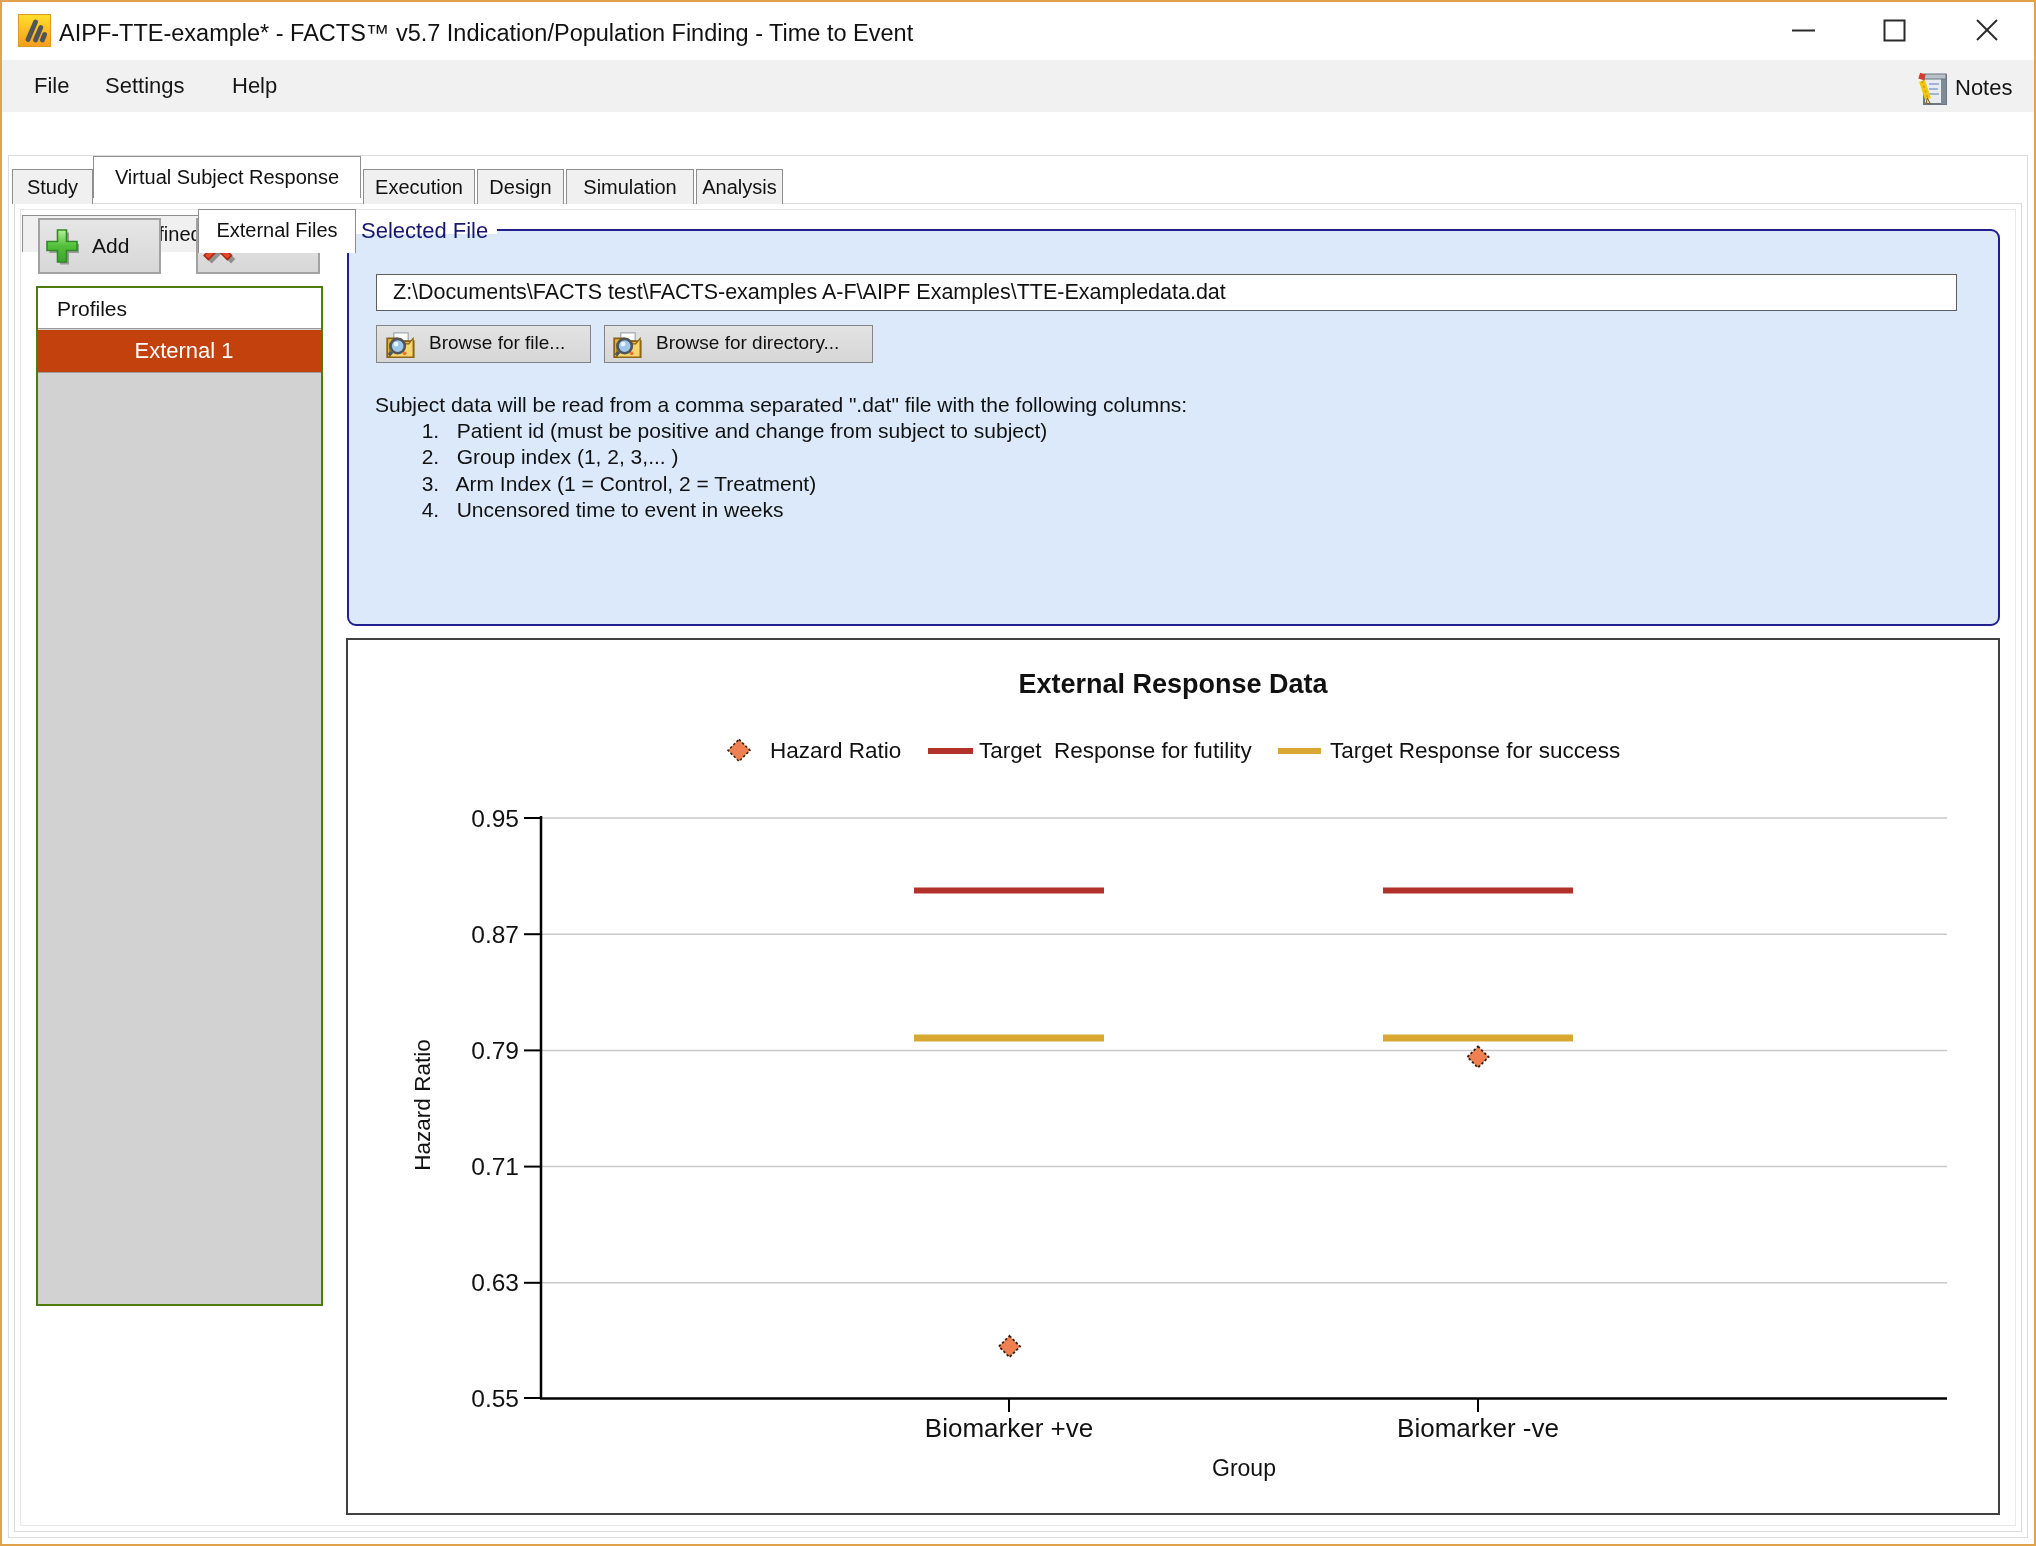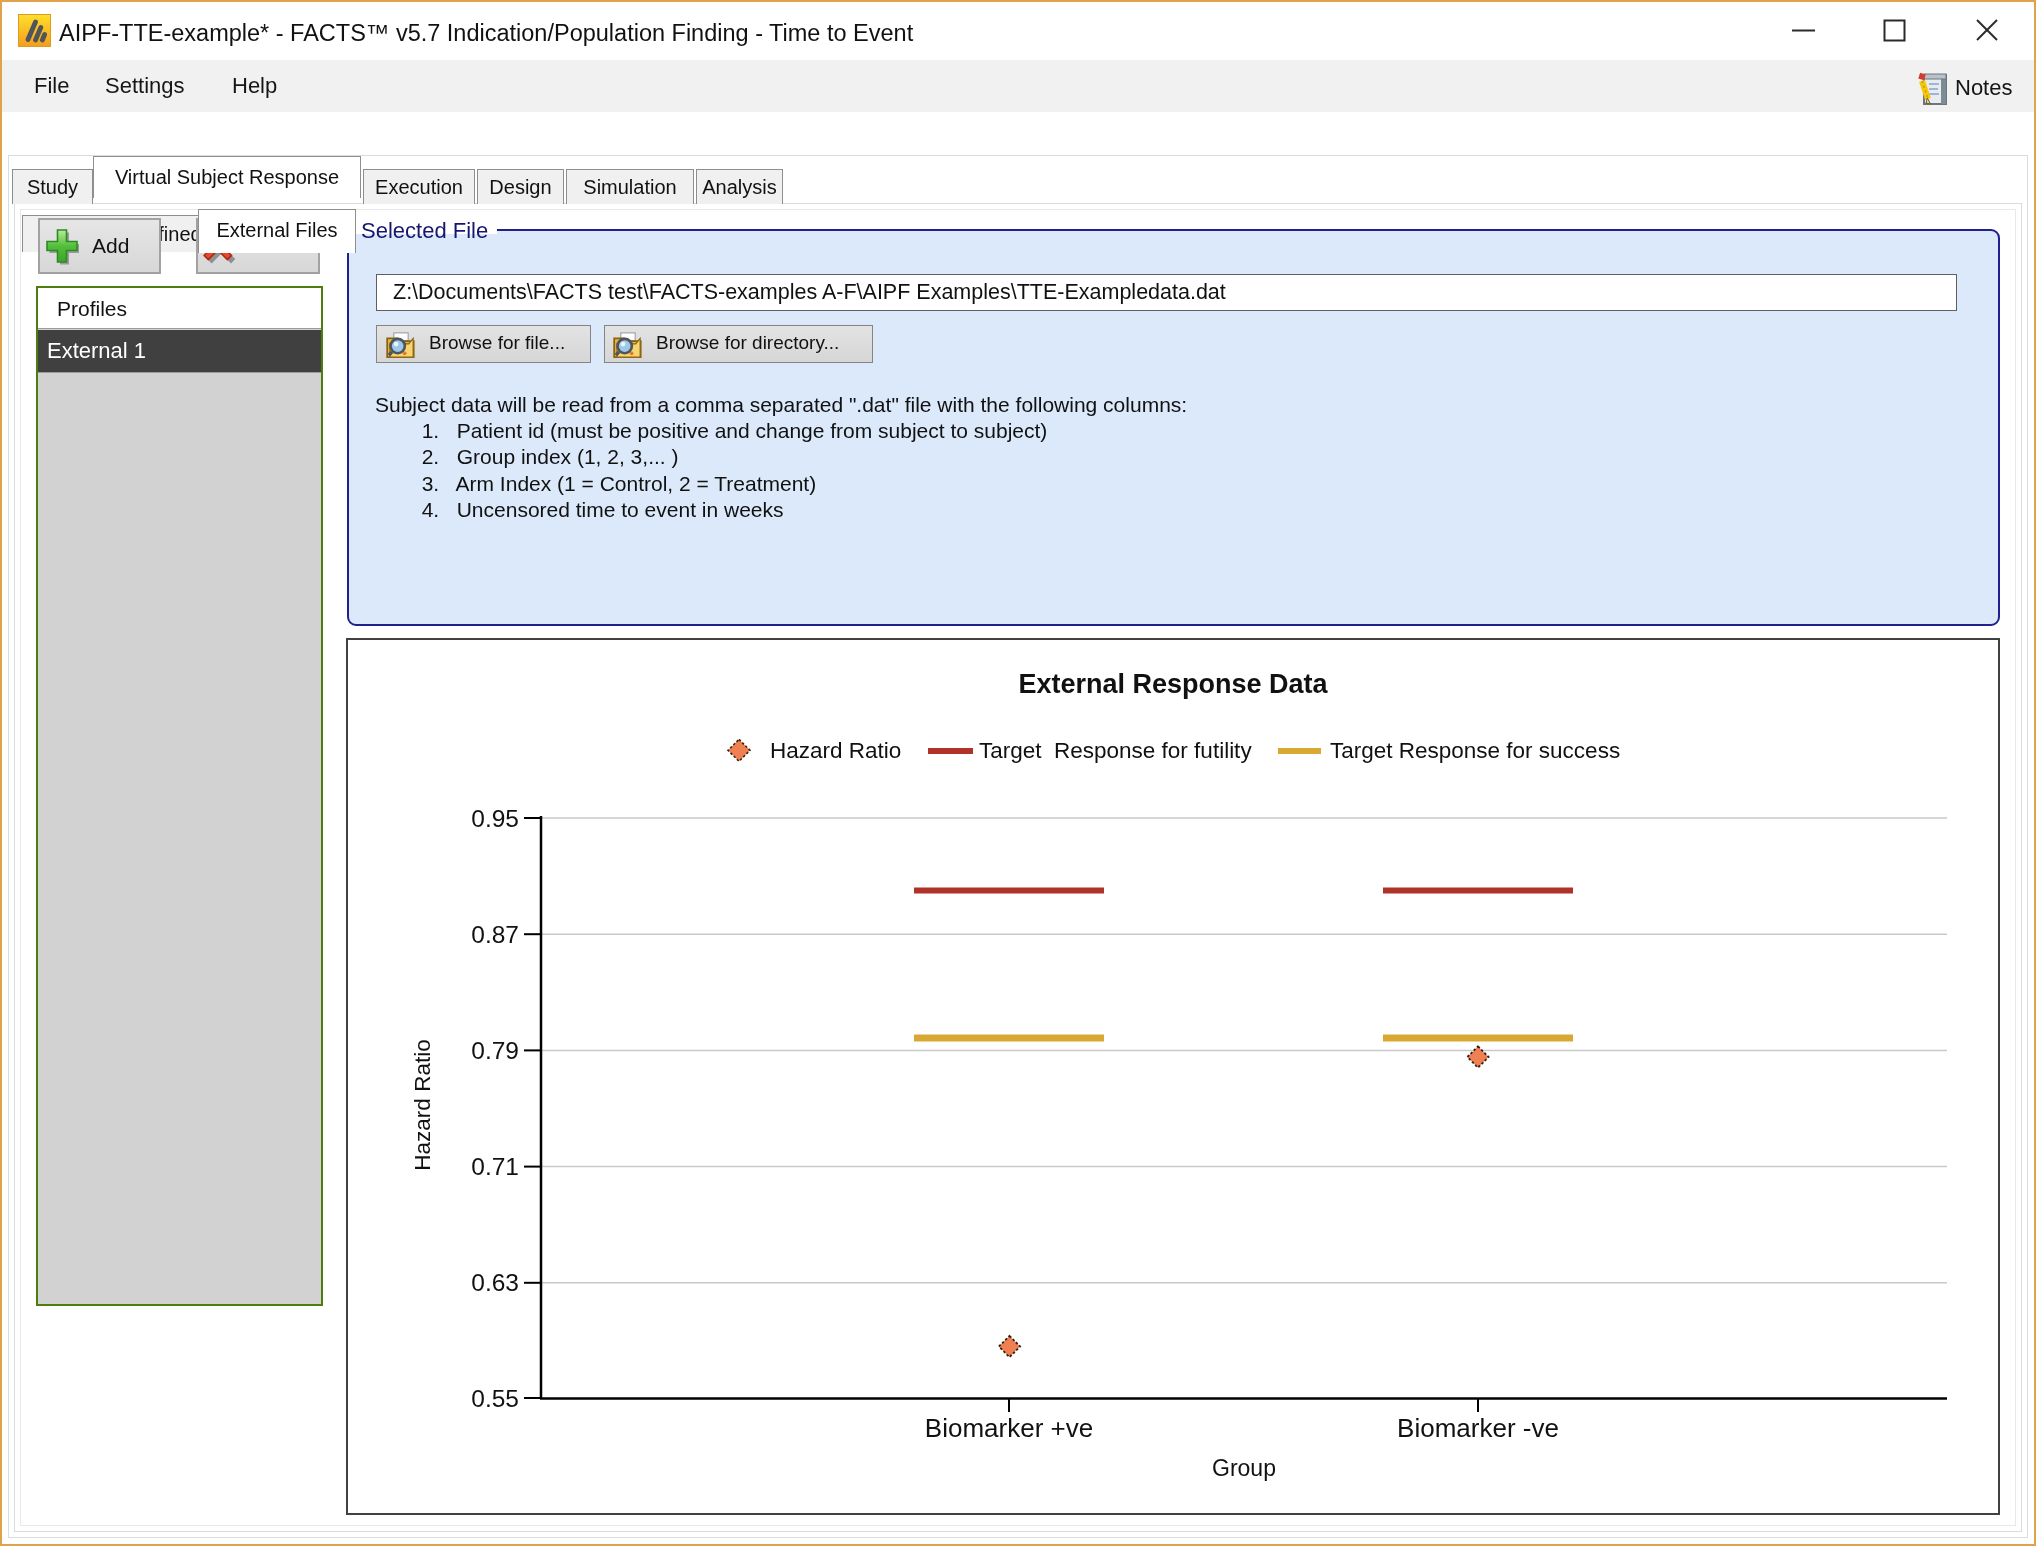--- a/index.html
+++ b/index.html
@@ -17,21 +17,21 @@
   
   .pageborder { border:1px solid #dcdcdc; background:#fff; }
   
   .tab { position:absolute; background:#f0f0f0; border:1px solid #8e8e8e; border-bottom:none; font-size:20px; color:#111; text-align:center;margin-top:48px; }
   .tab.active { background:#fff; z-index:5; }
   
   .btn { position:absolute; background:linear-gradient(#e6e6e6,#d7d7d7); border:2px solid #a2a2a2; font-size:21px; color:#111; }
   
   #plist { left:36px; top:286px; width:287px; height:1020px; border:2px solid #4d7c0f; background:#d2d2d2; }
   #plist .hdr { position:absolute; left:0; top:0; width:100%; height:41px; background:#fff; border-bottom:1px solid #9b9b9b; font-size:21px; color:#111; line-height:41px; padding-left:19px; }
-  #plist .sel { position:absolute; left:0; top:42px; width:100%; height:43px; background:#404040; border-bottom:1px solid #9b9b9b; font-size:22px; color:#fff; line-height:41px; padding-left:9px; }
+  #plist .sel { position:absolute; left:0; top:42px; width:100%; height:43px; background:#c2410c; border-bottom:1px solid #9b9b9b; font-size:22px; color:#fff; line-height:41px; padding-left:9px;text-align:center; }
   
   #gbox { left:347px; top:229px; width:1653px; height:397px; background:#dbe9fa; border:2px solid #20208f; border-radius:9px; }
   #gbox-label { left:361px; top:211px; width:150px; font-size:22px; color:#16166f; background:transparent; z-index:3;margin-top:7px; }
   #gbox-label-bg { left:356px; top:226px; width:141px; height:8px; background:#fff; z-index:2; }
   #pathbox { left:376px; top:274px; width:1581px; height:37px; background:#fff; border:1px solid #5f5f5f; font-size:21.5px; color:#111; line-height:35px; padding-left:16px; white-space:pre; }
   .browsebtn { position:absolute; background:linear-gradient(#e3e3e3,#d6d6d6); border:1px solid #848484; font-size:19px; color:#111;text-align:right; }
   #subjtext { left:375px; top:392px; font-size:21px; color:#111; line-height:26.2px; white-space:pre; }
   
   #chartbox { left:346px; top:638px; width:1654px; height:877px; border:2px solid #414141; background:#fff; }
 </style>

